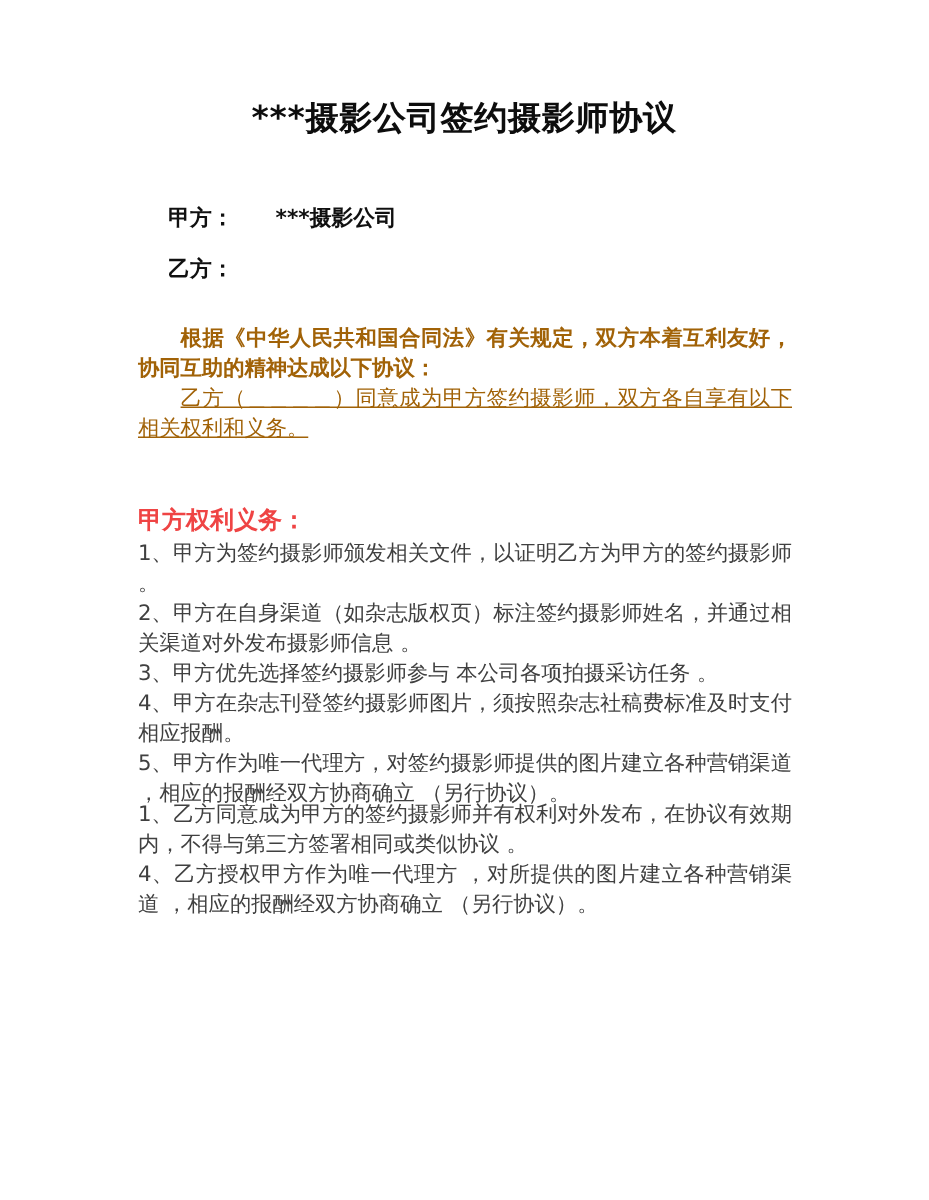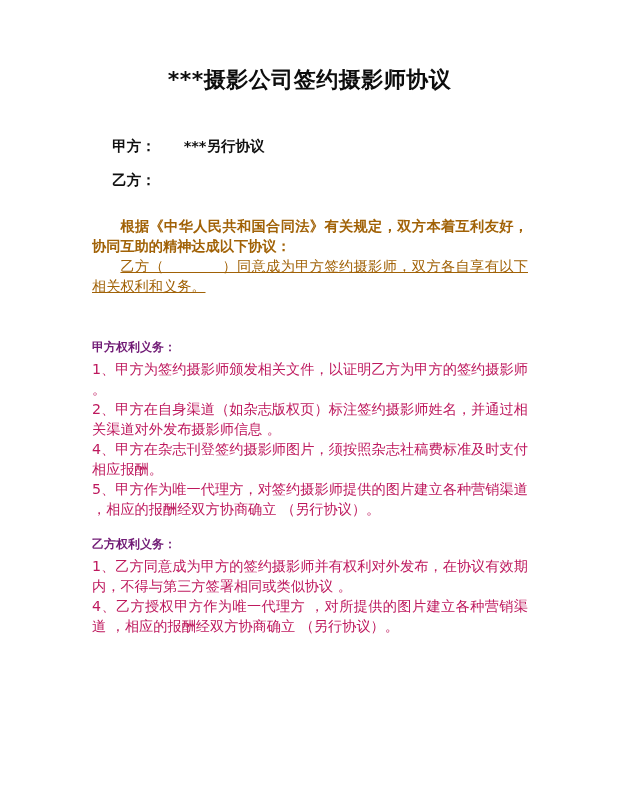--- a/index.html
+++ b/index.html
@@ -71,78 +71,78 @@
     font-weight: normal;
     text-indent: 2em;
   }
 
   .section {
     position: absolute;
     left: 92px;
     width: 436px;
   }
   .section-heading {
-    font-size: 12px;
+    font-size: 16px;
     font-weight: bold;
     line-height: 22px;
     margin: 0 0 1px 0;
-    color: #701a75;
+    color: #ef4444;
   }
   .clause-list {
     list-style: none;
     margin: 0;
     padding: 0;
   }
   .clause {
     font-size: 14.2px;
     line-height: 20px;
     margin: 0;
-    color: #be185d;
+    color: #404040;
     text-align: justify;
     text-justify: inter-ideograph;
   }
   #section-party-a { top: 336px; }
   #section-party-b { top: 533px; }
 
   .blank-fill {
     letter-spacing: 0px;
     text-decoration: underline;
   }
 </style>
 </head>
 <body>
 
 <div class="page">
 
   <div class="doc-title">***摄影公司签约摄影师协议</div>
 
   <div class="party-line" id="party-a-line">
-    <span>甲方：</span><span style="display:inline-block;width:28px;"></span><span>***另行协议</span>
+    <span>甲方：</span><span style="display:inline-block;width:28px;"></span><span>***摄影公司</span>
   </div>
 
   <div class="party-line" id="party-b-line">
     <span>乙方：</span><span style="display:inline-block;width:28px;"></span><span></span>
   </div>
 
   <div class="body-block preamble">
     <p class="p-strong">根据《中华人民共和国合同法》有关规定，双方本着互利友好，协同互助的精神达成以下协议：</p>
     <p class="p-normal blank-fill">乙方（＿＿＿＿）同意成为甲方签约摄影师，双方各自享有以下相关权利和义务。</p>
   </div>
 
   <div class="section" id="section-party-a">
     <h2 class="section-heading">甲方权利义务：</h2>
     <ul class="clause-list">
       <li class="clause">1、甲方为签约摄影师颁发相关文件，以证明乙方为甲方的签约摄影师 。</li>
       <li class="clause">2、甲方在自身渠道（如杂志版权页）标注签约摄影师姓名，并通过相关渠道对外发布摄影师信息 。</li>
+      <li class="clause">3、甲方优先选择签约摄影师参与 本公司各项拍摄采访任务 。</li>
       <li class="clause">4、甲方在杂志刊登签约摄影师图片，须按照杂志社稿费标准及时支付相应报酬。</li>
       <li class="clause">5、甲方作为唯一代理方，对签约摄影师提供的图片建立各种营销渠道 ，相应的报酬经双方协商确立 （另行协议）。</li>
     </ul>
   </div>
 
   <div class="section" id="section-party-b">
-    <h2 class="section-heading">乙方权利义务：</h2>
     <ul class="clause-list">
       <li class="clause">1、乙方同意成为甲方的签约摄影师并有权利对外发布，在协议有效期内，不得与第三方签署相同或类似协议 。</li>
       <li class="clause">4、乙方授权甲方作为唯一代理方 ，对所提供的图片建立各种营销渠道 ，相应的报酬经双方协商确立 （另行协议）。</li>
     </ul>
   </div>
 
 </div>
 
 </body></html>

